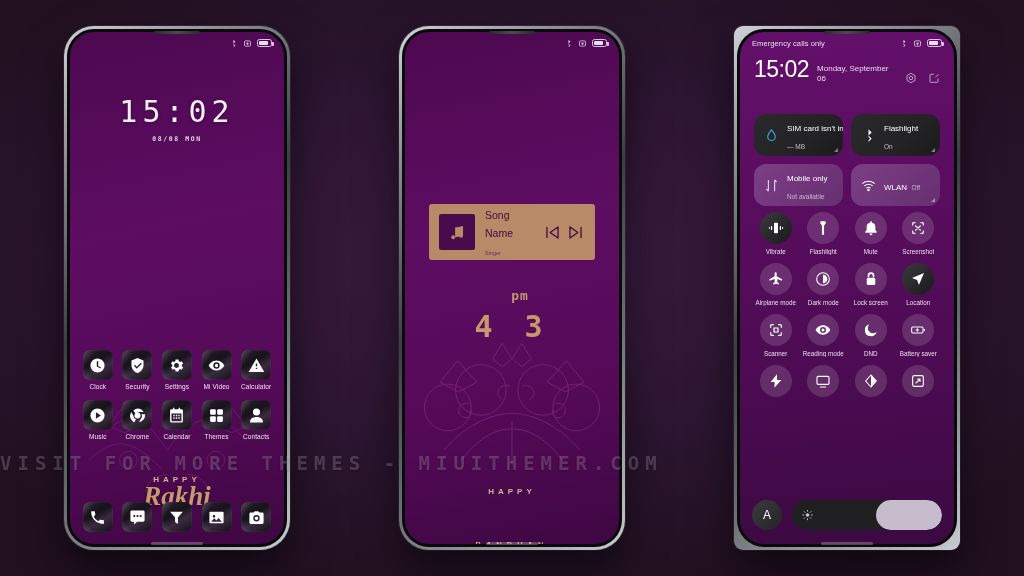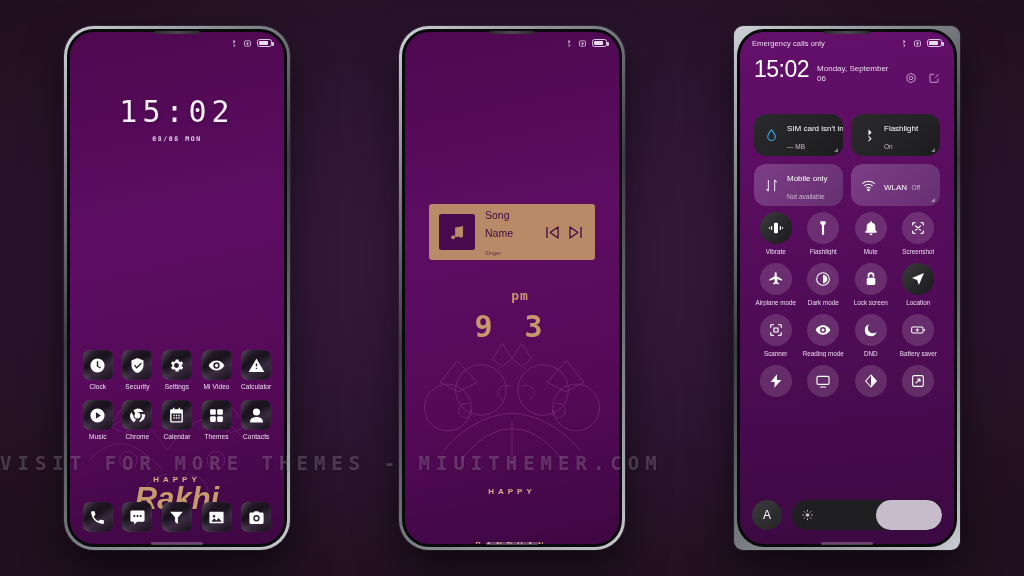--- a/index.html
+++ b/index.html
@@ -92,22 +92,22 @@
   
   .art{ position:absolute; inset:0; pointer-events:none; z-index:1; }
 
   .happy-rakhi{
     position:absolute; left:0; right:0; text-align:center; z-index:2;
   }
   .hr-top{
     font-size:8px; letter-spacing:4px; color:#d6b38d; font-weight:700;
   }
   .hr-main{
-    font-family:Liberation Sans, sans-serif; font-style:italic; font-weight:700;
-    font-size:31px; color:#c79a6e; line-height:.95;
+    font-family:Liberation Serif, serif; font-style:italic; font-weight:700;
+    font-size:27px; color:#c79a6e; line-height:.95;
     text-shadow:0 1px 3px rgba(0,0,0,.35);
   }
   .hr-sub{
     font-size:7.5px; letter-spacing:5px; color:#cfa77f; font-weight:700;margin-top:44px;
   }
 
   
   .appgrid{
     position:absolute; left:8px; right:8px; z-index:3;
     display:grid; grid-template-columns:repeat(5,1fr);
@@ -484,21 +484,21 @@
             <svg viewBox="0 0 24 24">
                 <path d="M5 5v14M19 5L9 12l10 7V5z" stroke-linejoin="round"></path>
               </svg>
             <svg viewBox="0 0 24 24">
                 <path d="M19 5v14M5 5l10 7L5 19V5z" stroke-linejoin="round"></path>
               </svg>
           </span>
         </div>
 
         <div class="p2-pm">pm</div>
-        <div class="p2-hh">9 3</div>
+        <div class="p2-hh">4 3</div>
 
         <div class="happy-rakhi" style="top:455px;">
           <div class="hr-top">HAPPY</div>
           <div class="hr-sub">BANDHAN</div>
         </div>
 
       </div>
       <div class="botbar"></div>
     </div>
   </div>

